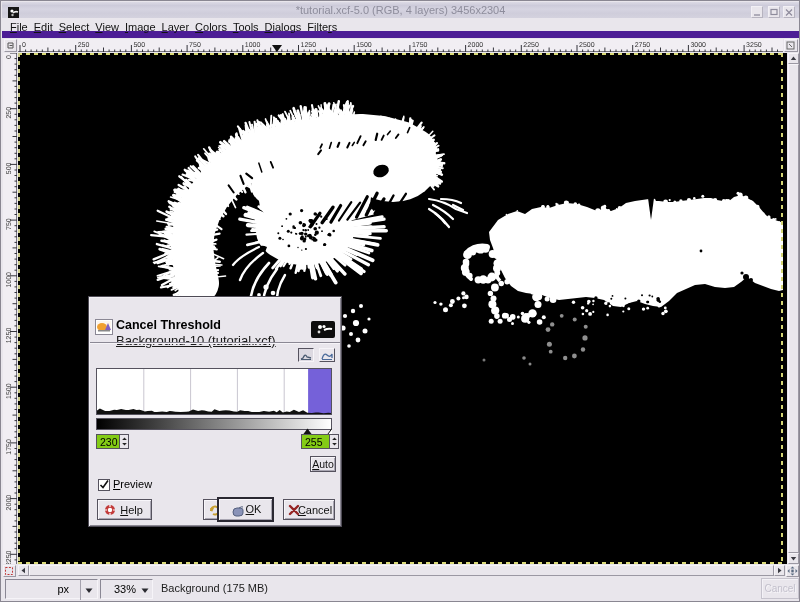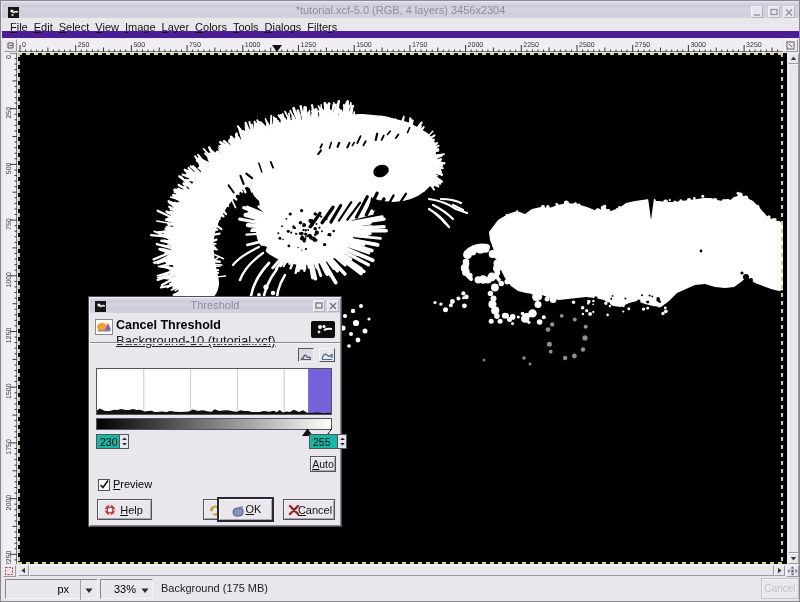--- a/index.html
+++ b/index.html
@@ -25,21 +25,21 @@
 #vruler { left:2px; top:52px; width:14px; height:511px; background:#f1eef3;
   border-right:1px solid #77747e; }
 #canvas { left:17px; top:52px; width:769px; height:511px; background:#000; overflow:hidden; }
 #vscroll { left:787px; top:52px; width:11px; height:511px; background:#e9e6ec; }
 .sbtn { background:#e9e6ec; border:1px solid #9b98a3; border-top-color:#f6f4f8; border-left-color:#f6f4f8;
   font-size:7px; color:#222; text-align:center; }
 #hscrollrow { left:1px; top:563px; width:797px; height:14px; background:#e9e6ec; }
 #statusbar { left:1px; top:577px; width:797px; height:22px; background:#e9e6ec; font-size:11px; }
 .combo { position:absolute; top:1px; height:20px; background:#e9e6ec;
   border:1px solid #8a8794; border-bottom-color:#f6f4f8; border-right-color:#f6f4f8; }
-.spin { position:absolute; background:#14b8a6; border:1px solid #55525e;text-decoration:underline; }
+.spin { position:absolute; background:#84cc16; border:1px solid #55525e;text-decoration:underline; }
 .btn { position:absolute; background:#e9e6ec; border:1px solid #55525e;
   box-shadow:inset 1px 1px 0 #f8f6fa, inset -1px -1px 0 #a9a6b2; font-size:11px; color:#111;
   text-align:center; }
 #dialog { left:87px; top:295px; width:254px; height:231px; background:#e9e6ec;
   border:1px solid #4e4b55; box-shadow:inset 1px 1px 0 #f2f0f5, inset -1px -1px 0 #8b8893; }
 #dtitle { left:1px; top:1px; width:250px; height:15px; background:linear-gradient(180deg,#dcdae5 0%,#cdcbda 22%,#d6d4e1 45%,#cfcddb 70%,#d4d2de 100%); }
 u { text-decoration:underline; }
 </style></head>
 <body>
 <div id="win">
@@ -1452,39 +1452,20 @@
           <path d="M0.5,0.5 L7.5,0.5 L4,5 Z" fill="#2a2a30"></path>
         </svg>
     </div>
     <div style="position:absolute;left:159px;top:4px;color:#1c1c1c;">Background (175 MB)</div>
     <div style="position:absolute;left:759px;top:0px;width:38px;height:21px;background:#e9e6ec;
       border:1px solid #c6c3cd;box-shadow:inset 1px 1px 0 #f4f2f7;color:#c3c0cc;font-size:10px;text-shadow:1px 1px 0 #f6f4f8;
       text-align:center;line-height:20px;">Cancel</div>
   </div>
 
   <div class="abs" id="dialog">
-    <div class="abs" id="dtitle">
-      <div style="width:100%;text-align:center;font-size:11px;color:#8e8d9c;line-height:15px;">Threshold</div>
-      <div class="abs" style="left:5px;top:3px;width:11px;height:11px;background:#151515;">
-        <svg width="11" height="11">
-            <circle cx="4" cy="4" r="1.6" fill="#fff"></circle>
-            <path d="M5,6 q2,-2 5,-1" stroke="#eee" stroke-width="1.6" fill="none"></path>
-          </svg>
-        </div>
-      <div class="abs wbtn" style="left:223px;top:2px;width:12px;height:12px;">
-          <svg width="10" height="10">
-            <rect x="2" y="2" width="6" height="5" fill="none" stroke="#6e6b79" stroke-width="1.2"></rect>
-          </svg>
-        </div>
-      <div class="abs wbtn" style="left:237px;top:2px;width:12px;height:12px;">
-          <svg width="10" height="10">
-            <path d="M2,2 L8,8 M8,2 L2,8" stroke="#6e6b79" stroke-width="1.3"></path>
-          </svg>
-        </div>
-    </div>
 
     <div class="abs" style="left:6px;top:22px;width:18px;height:16px;background:#fff;border:1px solid #8a8794;">
       <svg width="16" height="14">
           <rect x="1" y="1" width="14" height="10" fill="#fdf6ee"></rect>
       <ellipse cx="6" cy="7" rx="5" ry="4" fill="#f0a030"></ellipse>
           <path d="M9,10 L12,3 L15,10 Z" fill="#8060c0"></path>
       <rect x="2" y="10" width="12" height="1.5" fill="#888"></rect>
         </svg>
     </div>
     <div class="abs" style="left:27px;top:21px;font-size:12.5px;font-weight:bold;color:#000;">Cancel Threshold</div>
@@ -1534,21 +1515,21 @@
 
     <div class="spin" style="left:7px;top:137px;width:33px;height:15px;">
       <span style="position:absolute;left:3px;top:1px;font-size:10.5px;">230</span>
       <div style="position:absolute;right:0;top:0;width:9px;height:13px;background:#e9e6ec;border-left:1px solid #55525e;">
         <svg width="9" height="13">
             <path d="M4.5,2.5 L6.8,5 L2.2,5 Z" fill="#222"></path>
             <path d="M4.5,10.5 L6.8,8 L2.2,8 Z" fill="#222"></path>
           </svg>
         </div>
     </div>
-    <div class="spin" style="left:220px;top:137px;width:33px;height:15px;padding-left:36px;">
+    <div class="spin" style="left:212px;top:137px;width:33px;height:15px;padding-left:36px;">
       <span style="position:absolute;left:3px;top:1px;font-size:10.5px;">255</span>
       <div style="position:absolute;right:0;top:0;width:9px;height:13px;background:#e9e6ec;border-left:1px solid #55525e;">
         <svg width="9" height="13">
             <path d="M4.5,2.5 L6.8,5 L2.2,5 Z" fill="#222"></path>
             <path d="M4.5,10.5 L6.8,8 L2.2,8 Z" fill="#222"></path>
           </svg>
         </div>
     </div>
     <div class="btn" style="left:221px;top:159px;width:26px;height:16px;line-height:15px;font-size:10.5px;"><u>A</u>uto</div>
 

